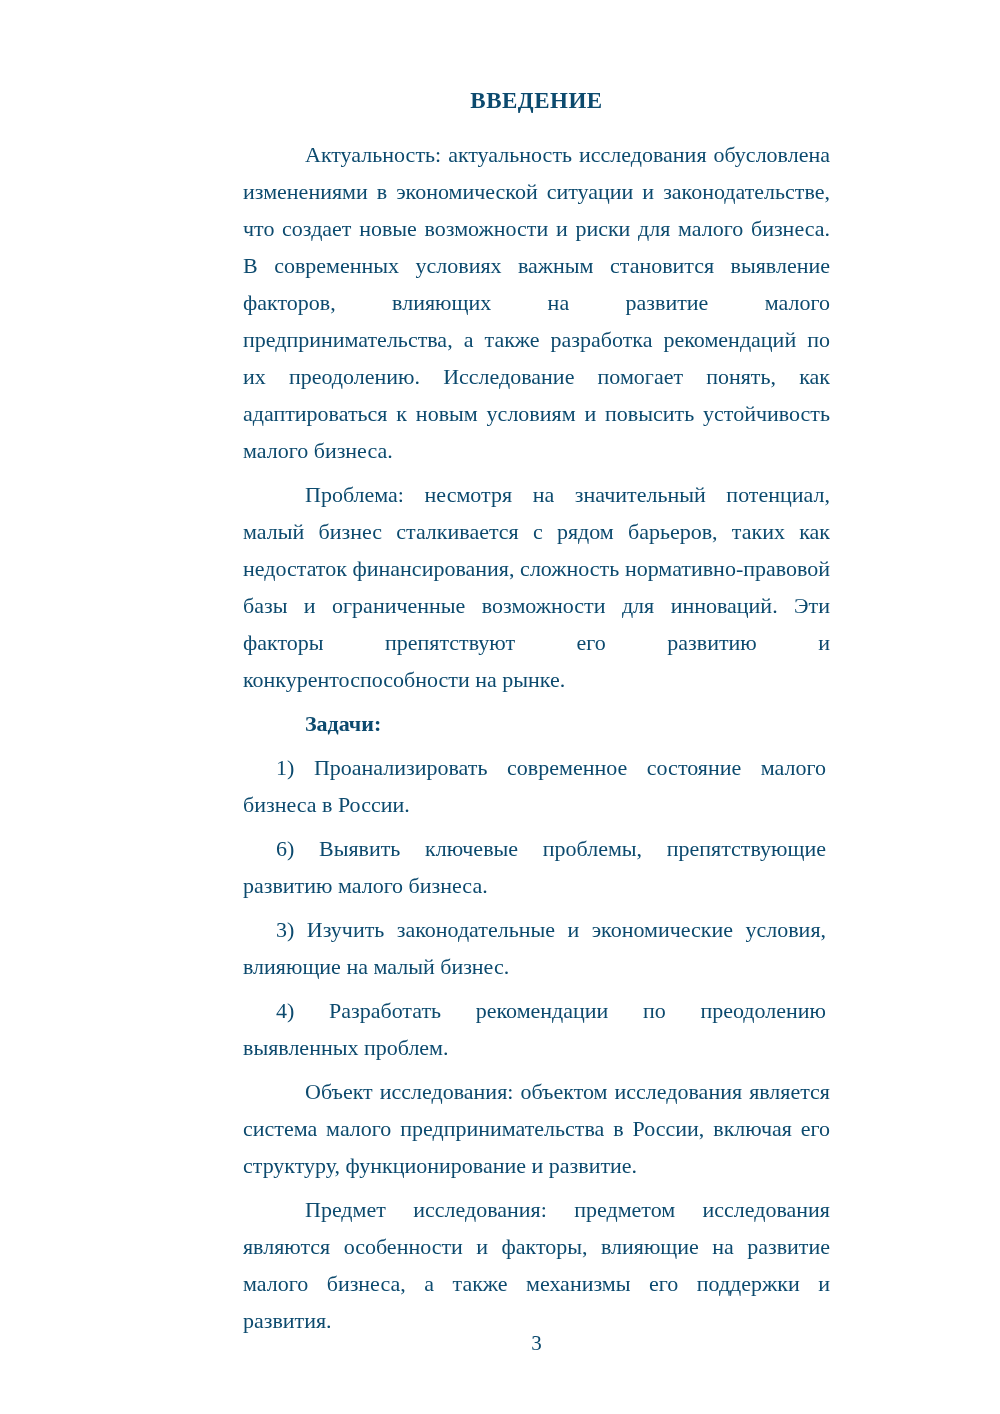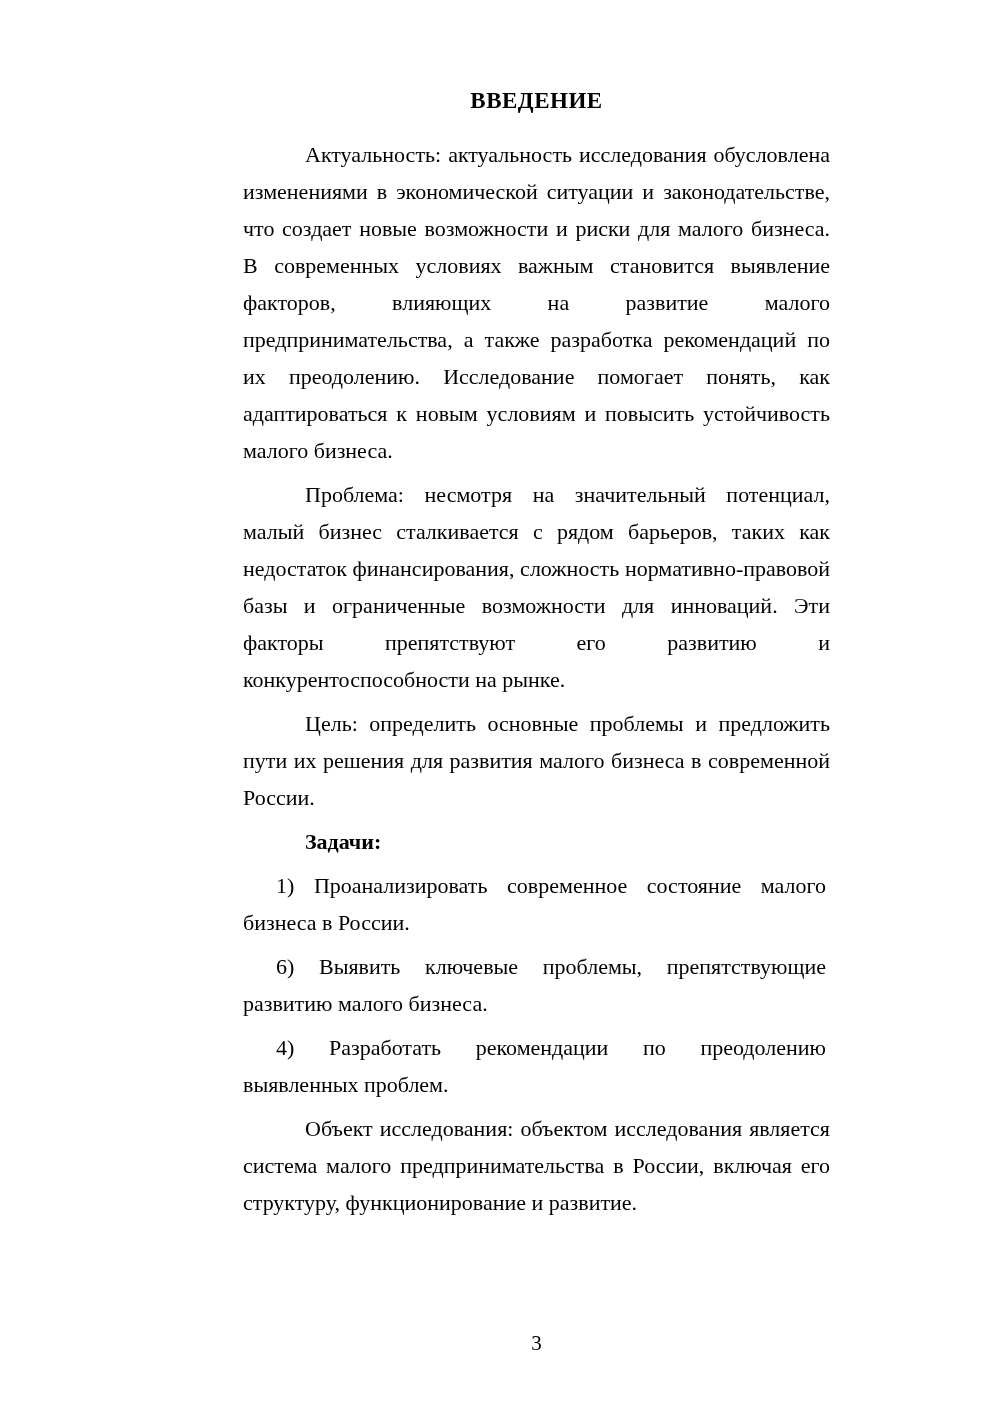--- a/index.html
+++ b/index.html
@@ -10,21 +10,21 @@
   .page {
     position: relative;
     width: 800px;
     height: 1414px;
     margin: 0 auto;
     background: #ffffff;
     box-sizing: border-box;
     padding: 86px 70px 0 143px;
     font-family: "Liberation Serif", serif;
     font-size: 22px;
-    color: #000000;
+    color: #0c4a6e;
     overflow: hidden;
   }
   .doc-title {
     font-size: 23px;
     font-weight: bold;
     text-align: center;
     margin: 0 0 20px 0;
     line-height: 30px;
     letter-spacing: 0.5px;
   }
@@ -61,30 +61,31 @@
 <body>
 
 <div class="page">
 
   <h1 class="doc-title">ВВЕДЕНИЕ</h1>
 
   <p class="para">Актуальность: актуальность исследования обусловлена изменениями в экономической ситуации и законодательстве, что создает новые возможности и риски для малого бизнеса. В современных условиях важным становится выявление факторов, влияющих на развитие малого предпринимательства, а также разработка рекомендаций по их преодолению. Исследование помогает понять, как адаптироваться к новым условиям и повысить устойчивость малого бизнеса.</p>
 
   <p class="para">Проблема: несмотря на значительный потенциал, малый бизнес сталкивается с рядом барьеров, таких как недостаток финансирования, сложность нормативно-правовой базы и ограниченные возможности для инноваций. Эти факторы препятствуют его развитию и конкурентоспособности на рынке.</p>
 
-  <p class="para">Цель: определить основные проблемы и предложить пути их решения для развития малого бизнеса в современной России.</p>
 
   <p class="tasks-heading">Задачи:</p>
 
   <p class="task">1) Проанализировать современное состояние малого бизнеса в России.</p>
 
   <p class="task">6) Выявить ключевые проблемы, препятствующие развитию малого бизнеса.</p>
 
+  <p class="task">3) Изучить законодательные и экономические условия, влияющие на малый бизнес.</p>
 
   <p class="task">4) Разработать рекомендации по преодолению выявленных проблем.</p>
 
 
   <p class="para">Объект исследования: объектом исследования является система малого предпринимательства в России, включая его структуру, функционирование и развитие.</p>
 
+  <p class="para">Предмет исследования: предметом исследования являются особенности и факторы, влияющие на развитие малого бизнеса, а также механизмы его поддержки и развития.</p>
 
   <div class="page-number">3</div>
 
 </div>
 
 </body></html>

